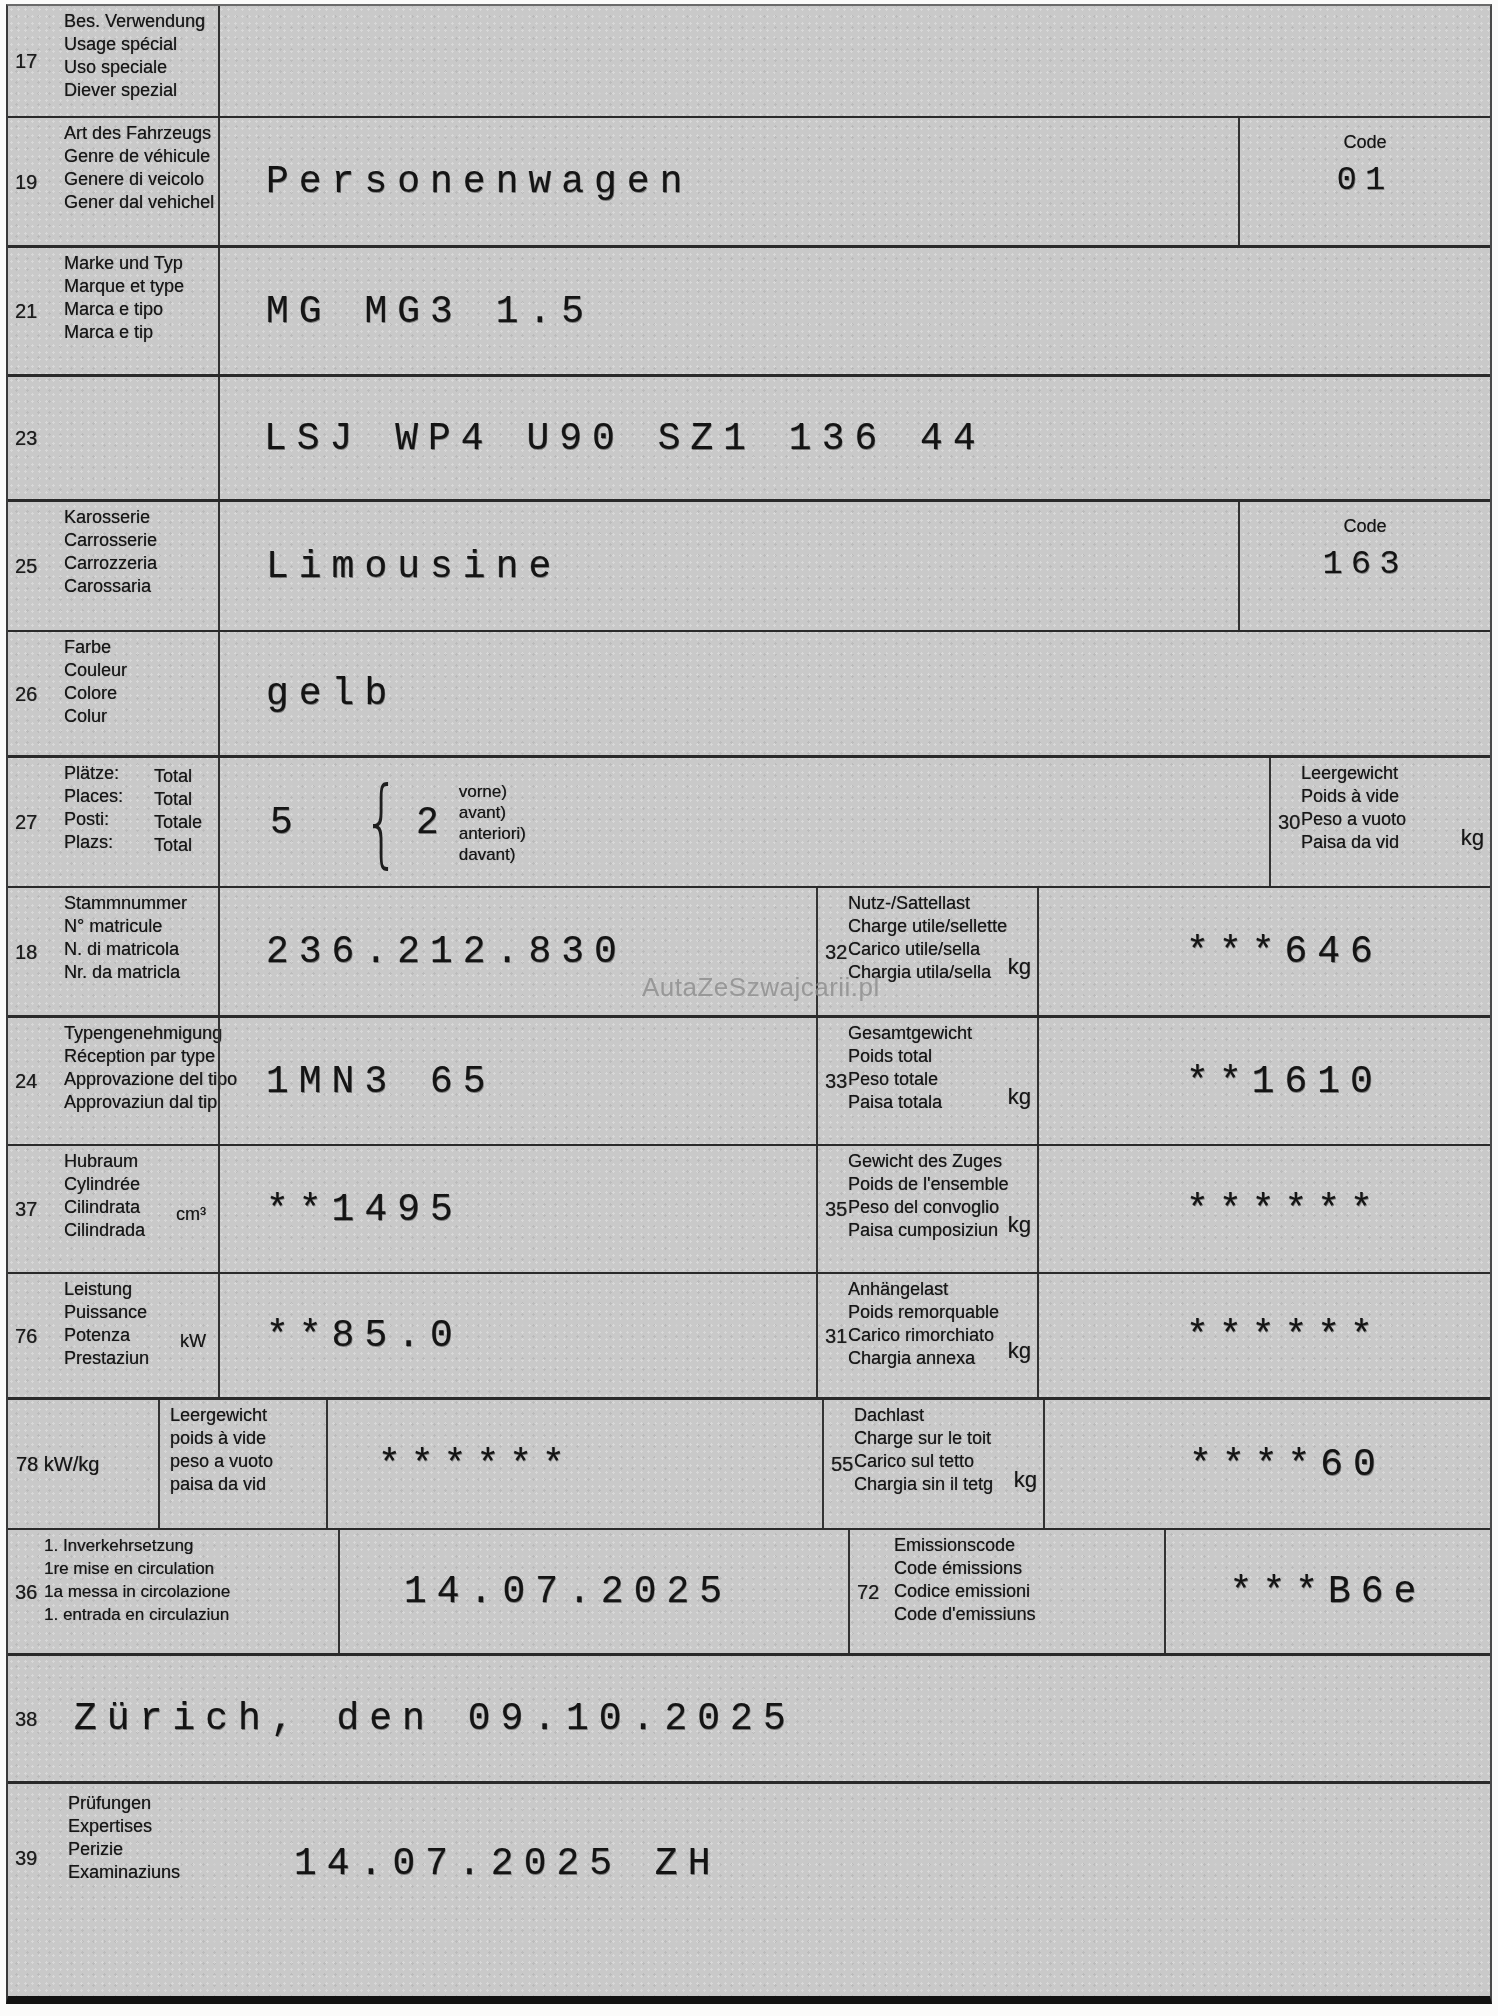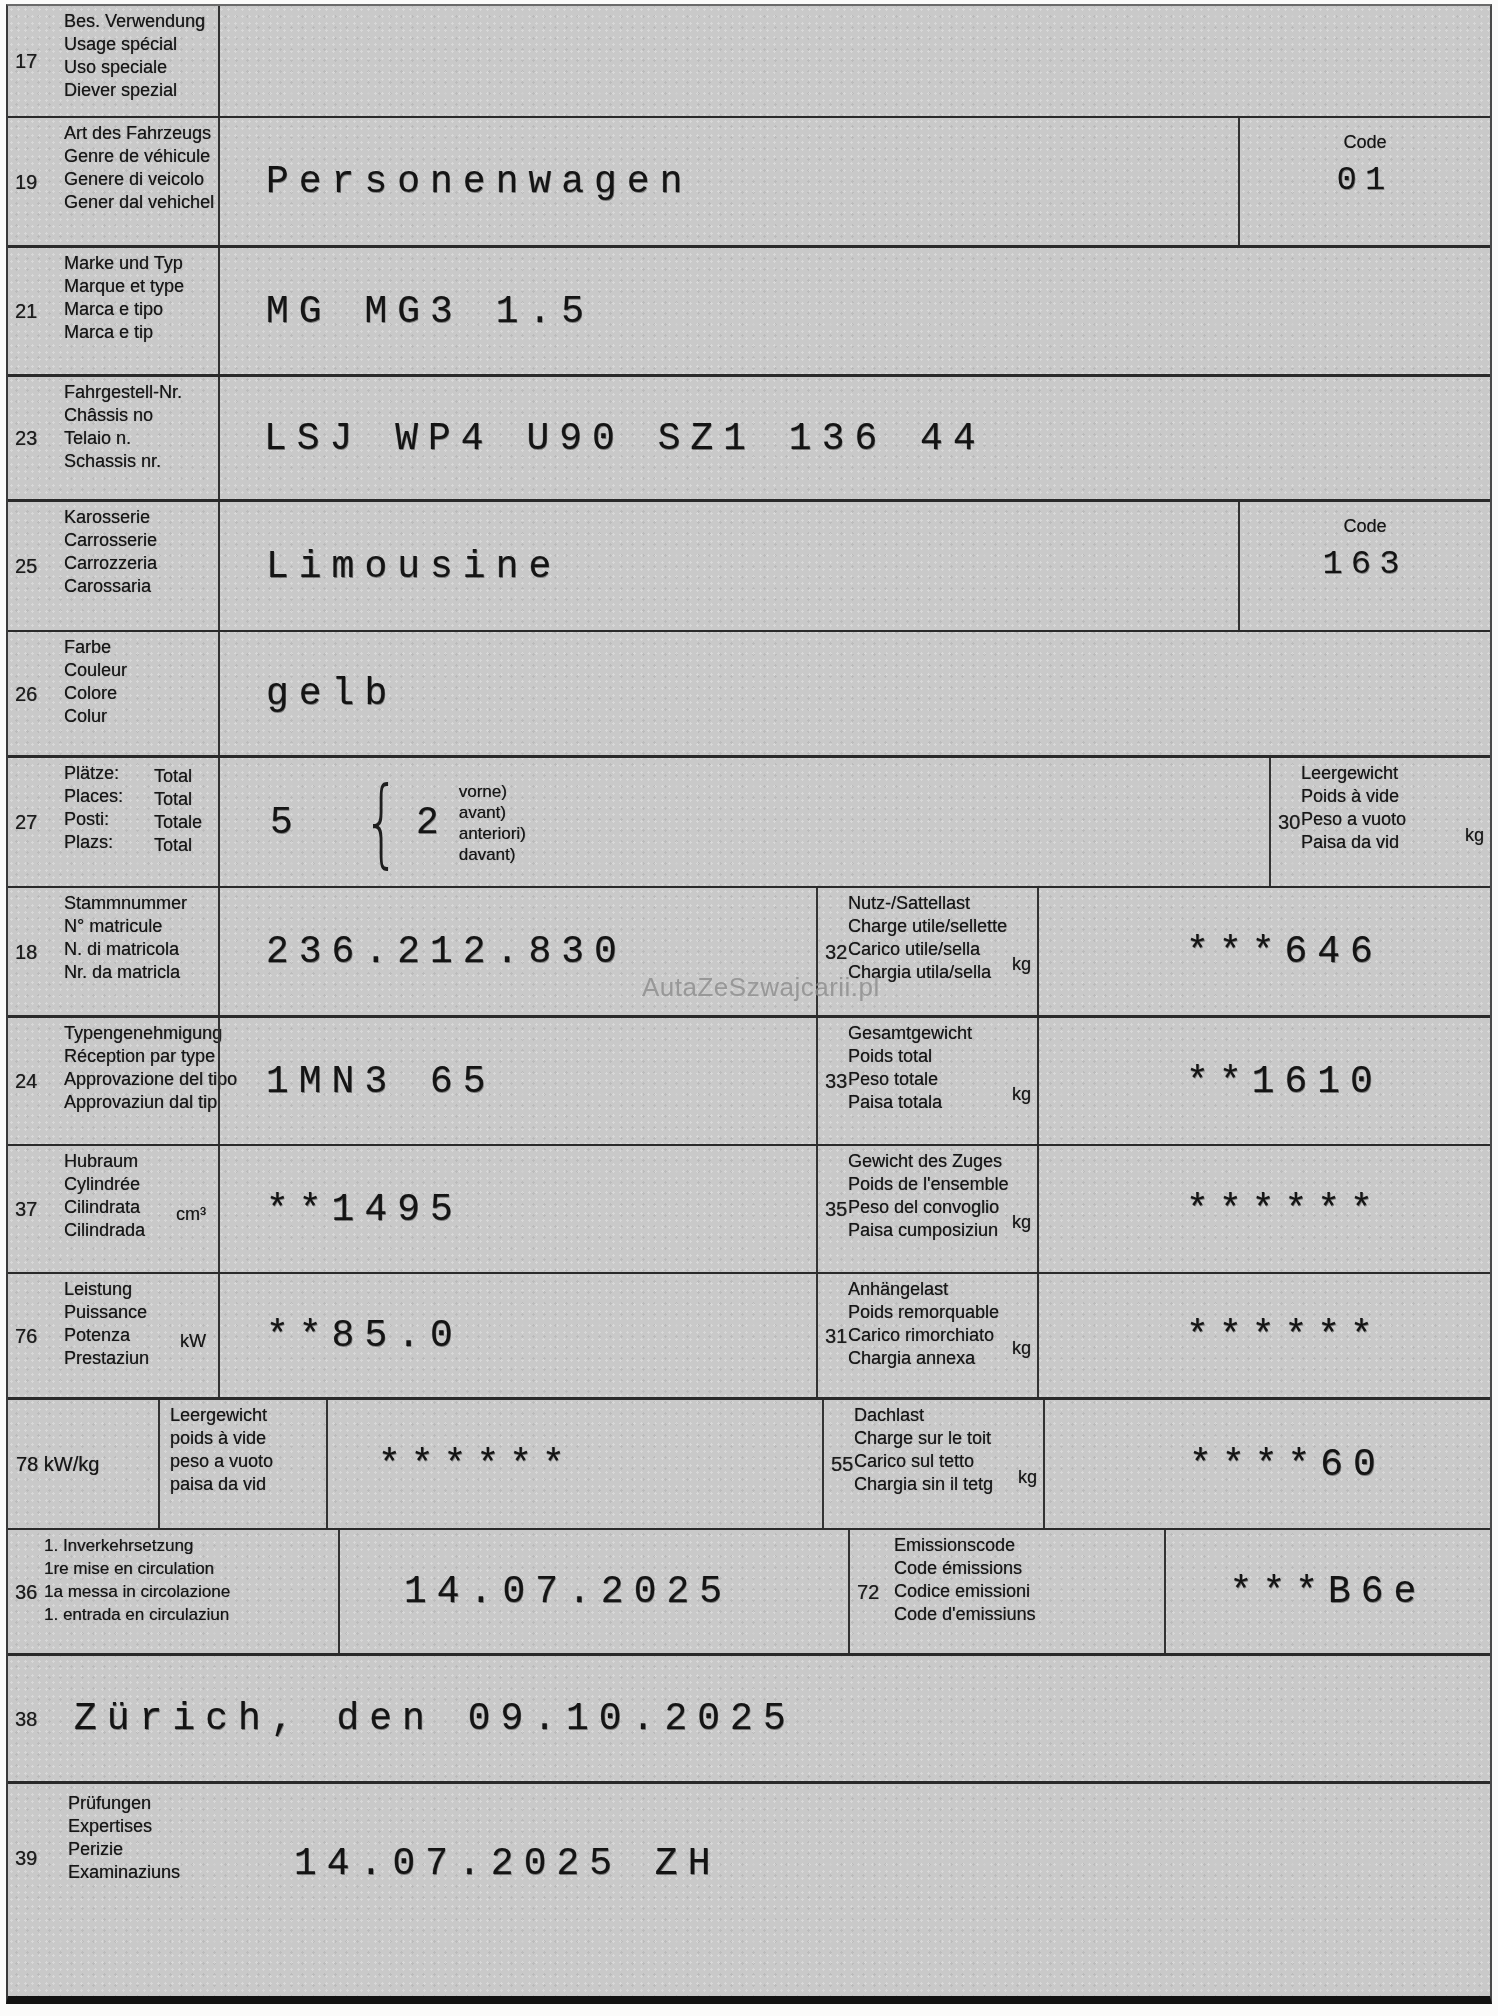--- a/index.html
+++ b/index.html
@@ -20,21 +20,21 @@
   .rlabel-c{width:221px;}
   .value-c{flex:1 1 auto;display:flex;align-items:center;}
   .rvalue-c{flex:1 1 auto;display:flex;align-items:center;justify-content:center;padding-left:40px;}
   .code-c{width:252px;text-align:center;padding-top:14px;}
   .num{position:absolute;left:7px;top:50%;transform:translateY(-50%);font-size:20px;color:#1c1c1c;
        text-shadow:.3px .3px .7px rgba(30,30,30,.7);}
   .labels{padding:4px 0 0 56px;font-size:18px;line-height:23px;white-space:nowrap;
           text-shadow:.3px .3px .7px rgba(30,30,30,.7);}
   .rlabel-c .labels{padding-left:30px;}
   .lbl-line{height:23px;}
-  .unit{position:absolute;right:6px;top:52%;font-size:18px;text-shadow:.3px .3px .7px rgba(30,30,30,.6);}
+  .unit{position:absolute;right:6px;top:52%;font-size:22px;text-shadow:.3px .3px .7px rgba(30,30,30,.6);}
   .unit-left{position:absolute;right:12px;top:46%;font-size:18px;text-shadow:.3px .3px .7px rgba(30,30,30,.6);}
   .val{font-family:"Liberation Mono","DejaVu Sans Mono",monospace;font-size:38px;letter-spacing:10px;
        color:#141414;white-space:nowrap;
        text-shadow:.6px .6px 0 rgba(25,25,25,.45),-.4px -.4px 0 rgba(25,25,25,.25);}
   .pad56{padding-left:46px;}
   .pad44{padding-left:44px;}
   .code-lbl{font-size:18px;text-shadow:.3px .3px .7px rgba(30,30,30,.6);}
   .code-val{font-family:"Liberation Mono","DejaVu Sans Mono",monospace;font-size:34px;letter-spacing:8px;
             margin-top:8px;color:#141414;text-shadow:.6px .6px 0 rgba(25,25,25,.4);}
   
@@ -123,26 +123,20 @@
           </div>
       </div>
       <div class="cell value-c bl pad56">
         <span class="val">MG MG3 1.5</span>
       </div>
     </div>
 
     <div class="row r23 bb3">
       <div class="cell label-c">
         <span class="num">23</span>
-        <div class="labels">
-            <div class="lbl-line">Fahrgestell-Nr.</div>
-            <div class="lbl-line">Châssis no</div>
-            <div class="lbl-line">Telaio n.</div>
-            <div class="lbl-line">Schassis nr.</div>
-          </div>
       </div>
       <div class="cell value-c bl pad44">
         <span class="val">LSJ WP4 U90 SZ1 136 44</span>
       </div>
     </div>
 
     <div class="row r25">
       <div class="cell label-c">
         <span class="num">25</span>
         <div class="labels">

